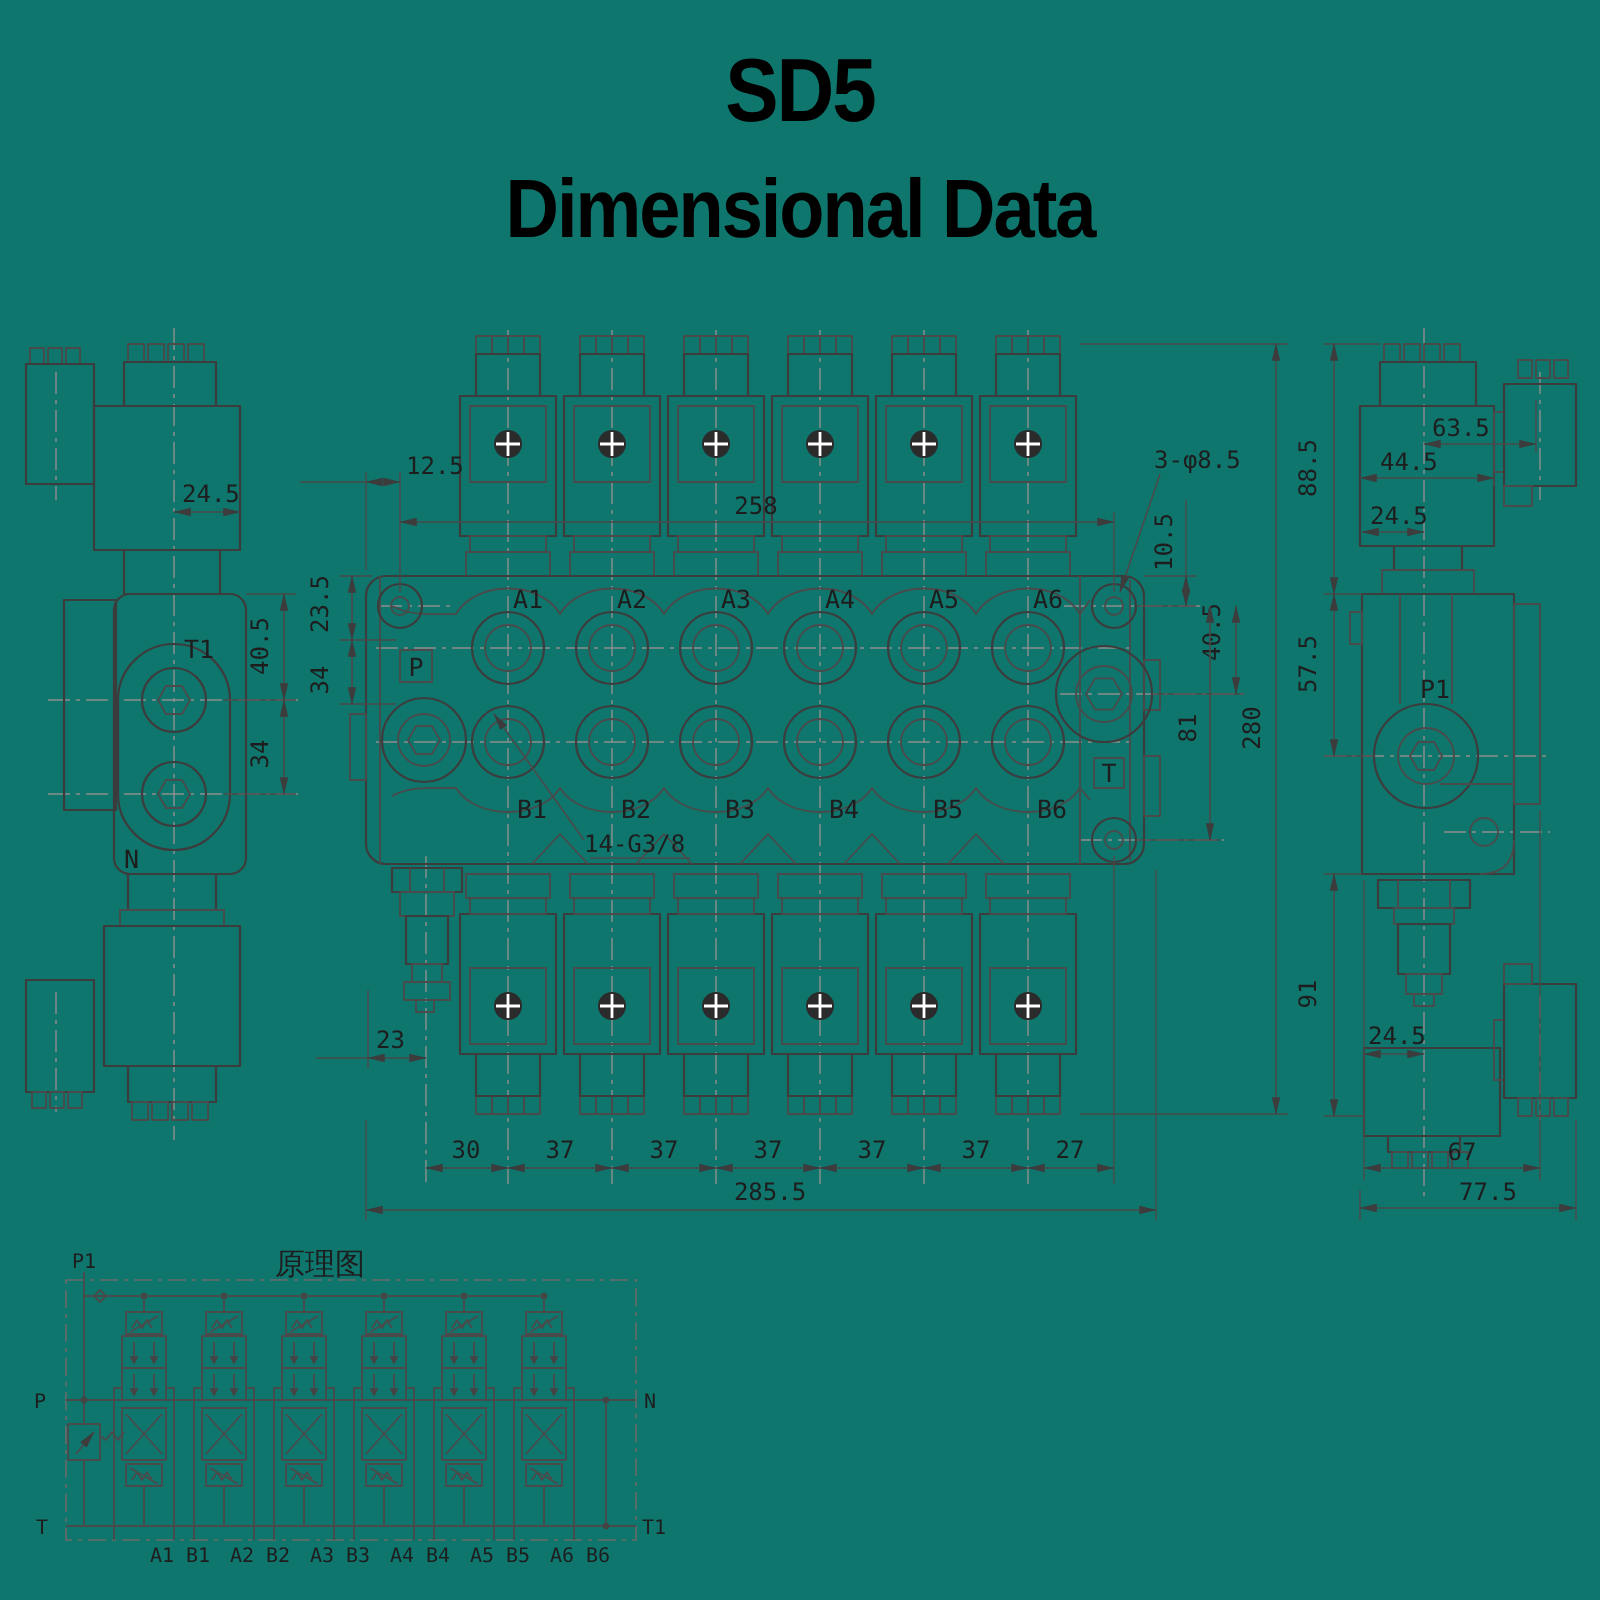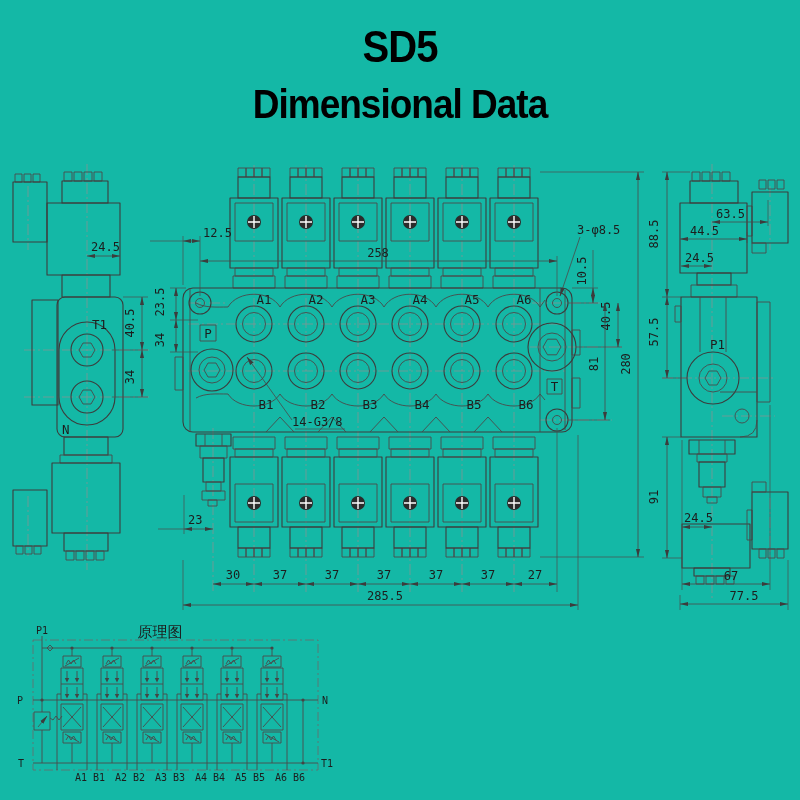--- a/index.html
+++ b/index.html
@@ -1,16 +1,16 @@
 <!DOCTYPE html>
 <html><head>
 <meta charset="utf-8">
 <style>
   html,body{margin:0;padding:0;background:#ffffff;}
-  .page{position:relative;width:800px;height:800px;background:#14b8a6;overflow:hidden;
+  .page{position:relative;width:800px;height:800px;background:#0f766e;overflow:hidden;
         font-family:"DejaVu Sans Mono","Liberation Mono",monospace;}
   .ttl{position:absolute;left:0;width:800px;text-align:center;color:#000;
        font-family:"Liberation Sans","DejaVu Sans",sans-serif;
        font-weight:900;letter-spacing:-1px;transform:scaleY(1.12);}
   .t1{top:24px;font-size:40px;}
   .t2{top:84px;font-size:37px;}
   svg{position:absolute;left:0;top:0;}
   svg text{fill:#1d1d1d;font-family:"DejaVu Sans Mono","Liberation Mono",monospace;}
   .ln{fill:none;stroke:#3c3c3c;stroke-width:1.1;stroke-linejoin:round;}
   .tn{fill:none;stroke:#4a4a4a;stroke-width:0.9;stroke-linejoin:round;}

